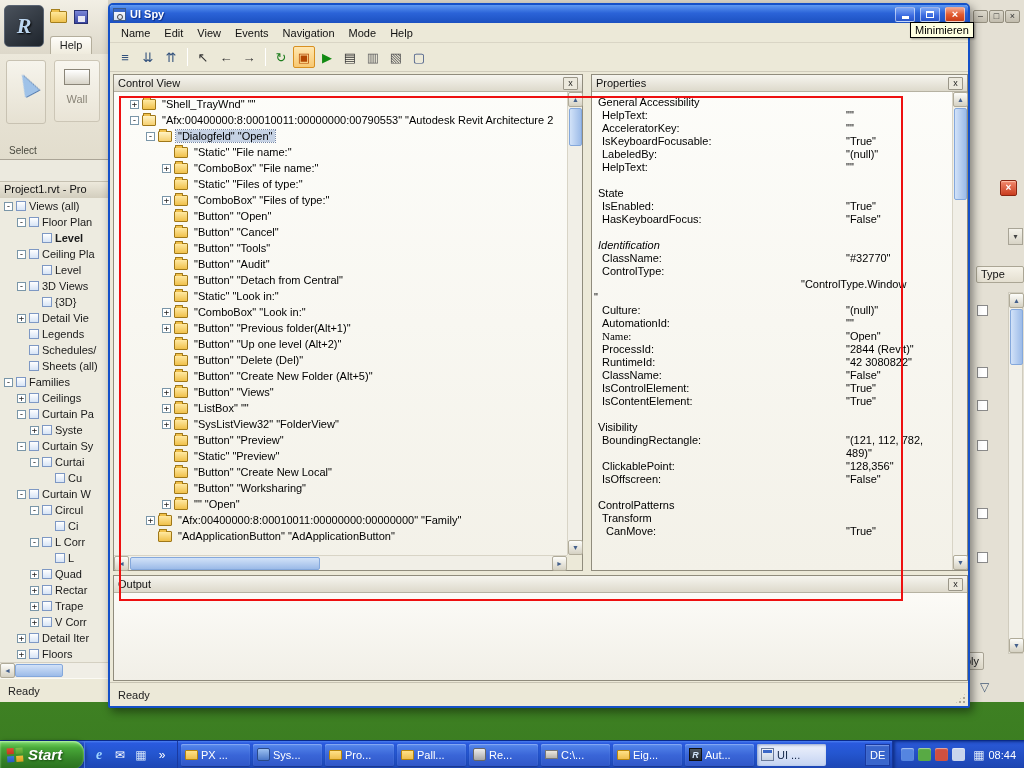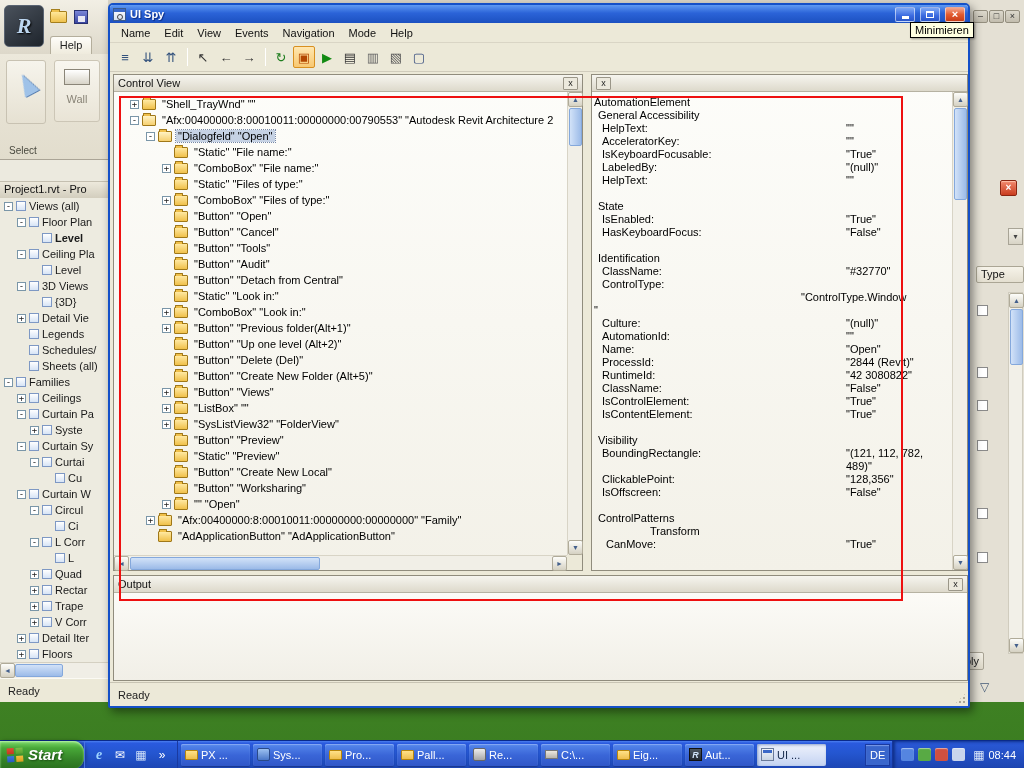--- a/index.html
+++ b/index.html
@@ -625,57 +625,57 @@
     <div class="hsb">
       <span class="sb-btn sb-left">◄</span>
       <span class="hthumb cvhthumb"></span>
       <span class="sb-btn sb-right">►</span>
     </div>
     <div class="corner"></div>
   </div>
 
   <div class="panel props">
     <div class="phead">
+      <span class="ptitle">Properties</span>
       <span class="pclose">x</span>
     </div>
     <div class="pbody props-body" id="props-list">
-        <div class="prow"><span class="plab" style="padding-left: 0px;">AutomationElement</span></div>
         <div class="prow"><span class="plab" style="padding-left: 4px;">General Accessibility</span></div>
         <div class="prow"><span class="plab" style="padding-left: 8px;">HelpText:</span><span class="pval" style="left: 252px;">""</span></div>
         <div class="prow"><span class="plab" style="padding-left: 8px;">AcceleratorKey:</span><span class="pval" style="left: 252px;">""</span></div>
         <div class="prow"><span class="plab" style="padding-left: 8px;">IsKeyboardFocusable:</span><span class="pval" style="left: 252px;">"True"</span></div>
         <div class="prow"><span class="plab" style="padding-left: 8px;">LabeledBy:</span><span class="pval" style="left: 252px;">"(null)"</span></div>
         <div class="prow"><span class="plab" style="padding-left: 8px;">HelpText:</span><span class="pval" style="left: 252px;">""</span></div>
         <div class="prow"><span class="plab" style="padding-left: 0px;"></span></div>
         <div class="prow"><span class="plab" style="padding-left: 4px;">State</span></div>
         <div class="prow"><span class="plab" style="padding-left: 8px;">IsEnabled:</span><span class="pval" style="left: 252px;">"True"</span></div>
         <div class="prow"><span class="plab" style="padding-left: 8px;">HasKeyboardFocus:</span><span class="pval" style="left: 252px;">"False"</span></div>
         <div class="prow"><span class="plab" style="padding-left: 0px;"></span></div>
-        <div class="prow"><span class="plab" style="padding-left: 4px;">Identification</span></div>
+        <div class="prow"><span class="plab" style="padding-left: 4px; font-style: italic;">Identification</span></div>
         <div class="prow"><span class="plab" style="padding-left: 8px;">ClassName:</span><span class="pval" style="left: 252px;">"#32770"</span></div>
         <div class="prow"><span class="plab" style="padding-left: 8px;">ControlType:</span></div>
         <div class="prow"><span class="plab" style="padding-left: 8px;"></span><span class="pval" style="left: 207px;">"ControlType.Window</span></div>
         <div class="prow"><span class="plab" style="padding-left: 0px;">"</span></div>
         <div class="prow"><span class="plab" style="padding-left: 8px;">Culture:</span><span class="pval" style="left: 252px;">"(null)"</span></div>
         <div class="prow"><span class="plab" style="padding-left: 8px;">AutomationId:</span><span class="pval" style="left: 252px;">""</span></div>
-        <div class="prow"><span class="plab" style="padding-left: 8px;">Name:</span><span class="pval" style="left: 252px;">"Open"</span></div>
+        <div class="prow"><span class="plab" style="padding-left: 8px; font-family: Liberation Serif, serif;">Name:</span><span class="pval" style="left: 252px;">"Open"</span></div>
         <div class="prow"><span class="plab" style="padding-left: 8px;">ProcessId:</span><span class="pval" style="left: 252px;">"2844 (Revit)"</span></div>
         <div class="prow"><span class="plab" style="padding-left: 8px;">RuntimeId:</span><span class="pval" style="left: 252px;">"42 3080822"</span></div>
         <div class="prow"><span class="plab" style="padding-left: 8px;">ClassName:</span><span class="pval" style="left: 252px;">"False"</span></div>
         <div class="prow"><span class="plab" style="padding-left: 8px;">IsControlElement:</span><span class="pval" style="left: 252px;">"True"</span></div>
         <div class="prow"><span class="plab" style="padding-left: 8px;">IsContentElement:</span><span class="pval" style="left: 252px;">"True"</span></div>
         <div class="prow"><span class="plab" style="padding-left: 0px;"></span></div>
         <div class="prow"><span class="plab" style="padding-left: 4px;">Visibility</span></div>
         <div class="prow"><span class="plab" style="padding-left: 8px;">BoundingRectangle:</span><span class="pval" style="left: 252px;">"(121, 112, 782,</span></div>
         <div class="prow"><span class="plab" style="padding-left: 8px;"></span><span class="pval" style="left: 252px;">489)"</span></div>
         <div class="prow"><span class="plab" style="padding-left: 8px;">ClickablePoint:</span><span class="pval" style="left: 252px;">"128,356"</span></div>
         <div class="prow"><span class="plab" style="padding-left: 8px;">IsOffscreen:</span><span class="pval" style="left: 252px;">"False"</span></div>
         <div class="prow"><span class="plab" style="padding-left: 0px;"></span></div>
         <div class="prow"><span class="plab" style="padding-left: 4px;">ControlPatterns</span></div>
-        <div class="prow"><span class="plab" style="padding-left: 8px; margin-left: 48px;">Transform</span></div>
+        <div class="prow"><span class="plab" style="padding-left: 8px;">Transform</span></div>
         <div class="prow"><span class="plab" style="padding-left: 12px;">CanMove:</span><span class="pval" style="left: 252px;">"True"</span></div>
       </div>
     <div class="vsb props-vsb">
       <span class="sb-btn sb-up">▲</span>
       <span class="vthumb propsthumb"></span>
       <span class="sb-btn sb-down">▼</span>
     </div>
   </div>
 
   <div class="panel output">

